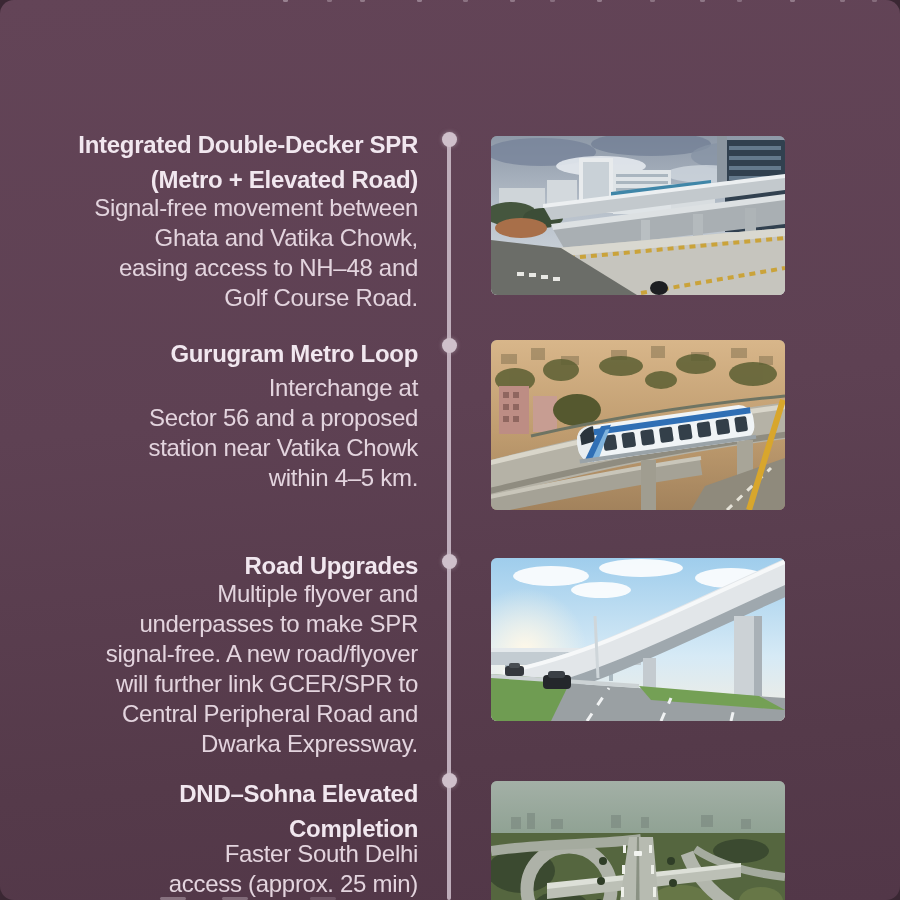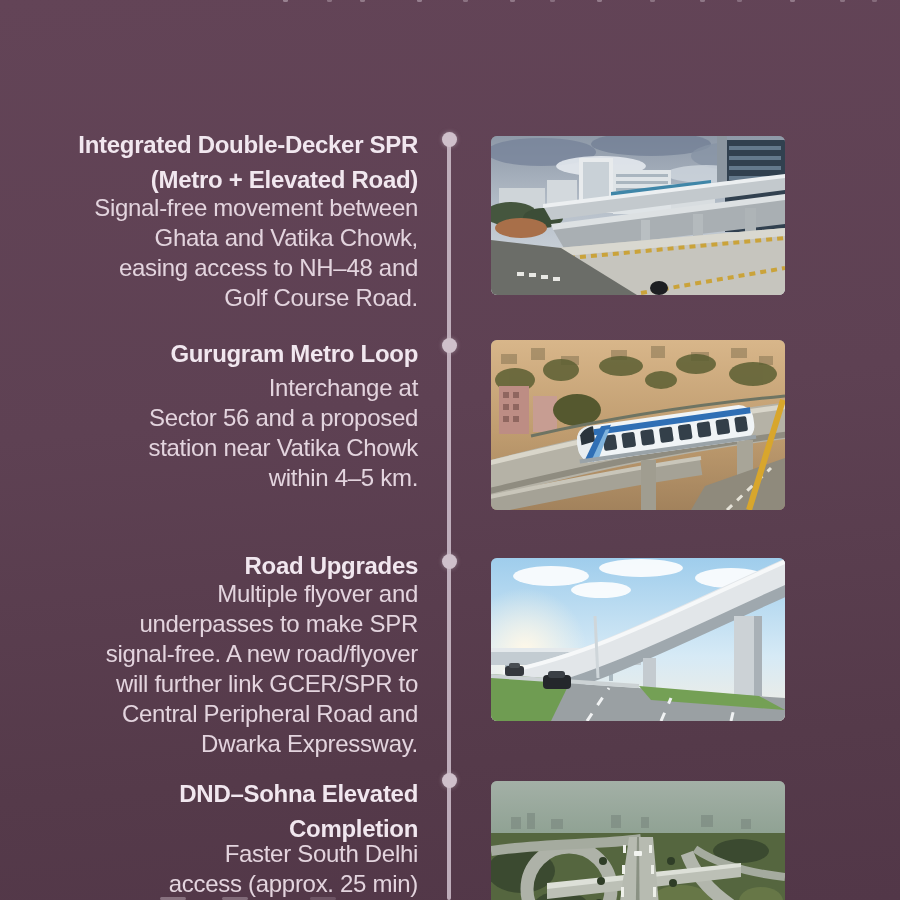--- a/index.html
+++ b/index.html
@@ -1,19 +1,20 @@
 <!DOCTYPE html>
 <html><head>
 <meta charset="utf-8">
 <style>
   html,body{margin:0;padding:0;background:#3a2733;}
   .canvas{
     position:relative;width:900px;height:900px;overflow:hidden;
     background:linear-gradient(175deg,#634457 0%,#5e4153 45%,#553a4a 82%,#523748 100%);
     font-family:"Liberation Sans","DejaVu Sans",sans-serif;
+    border-radius:14px;
   }
   
   .top-specks{position:absolute;top:-1px;left:0;width:5px;height:3px;border-radius:2px;background:transparent;
     box-shadow:283px 0 0 rgba(235,224,233,.40),327px 0 0 rgba(235,224,233,.30),360px 0 0 rgba(235,224,233,.35),
     417px 0 0 rgba(235,224,233,.38),463px 0 0 rgba(235,224,233,.30),510px 0 0 rgba(235,224,233,.34),
     550px 0 0 rgba(235,224,233,.28),597px 0 0 rgba(235,224,233,.36),650px 0 0 rgba(235,224,233,.30),
     700px 0 0 rgba(235,224,233,.33),737px 0 0 rgba(235,224,233,.28),790px 0 0 rgba(235,224,233,.35),
     840px 0 0 rgba(235,224,233,.30),872px 0 0 rgba(235,224,233,.26);}
   .bottom-specks{position:absolute;top:897px;left:160px;width:26px;height:3px;border-radius:2px;
     background:rgba(235,224,233,.35);box-shadow:62px 0 0 rgba(235,224,233,.30),150px 0 0 rgba(235,224,233,.18);}

